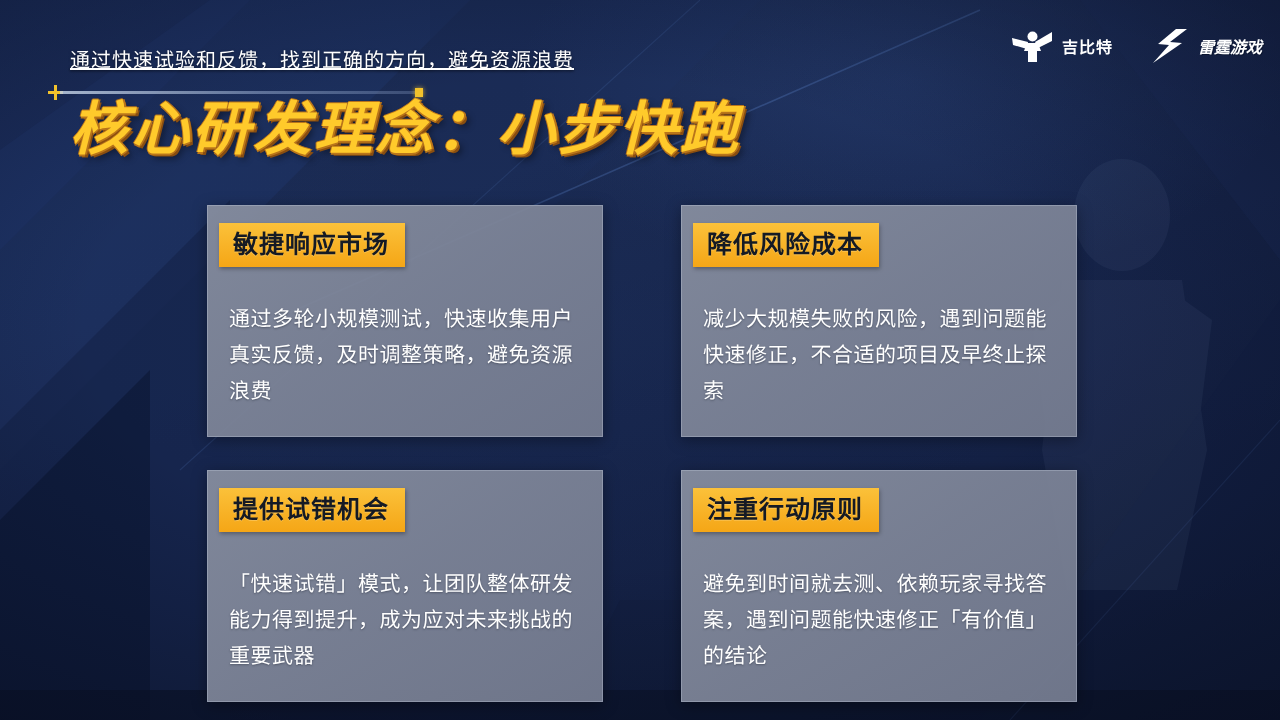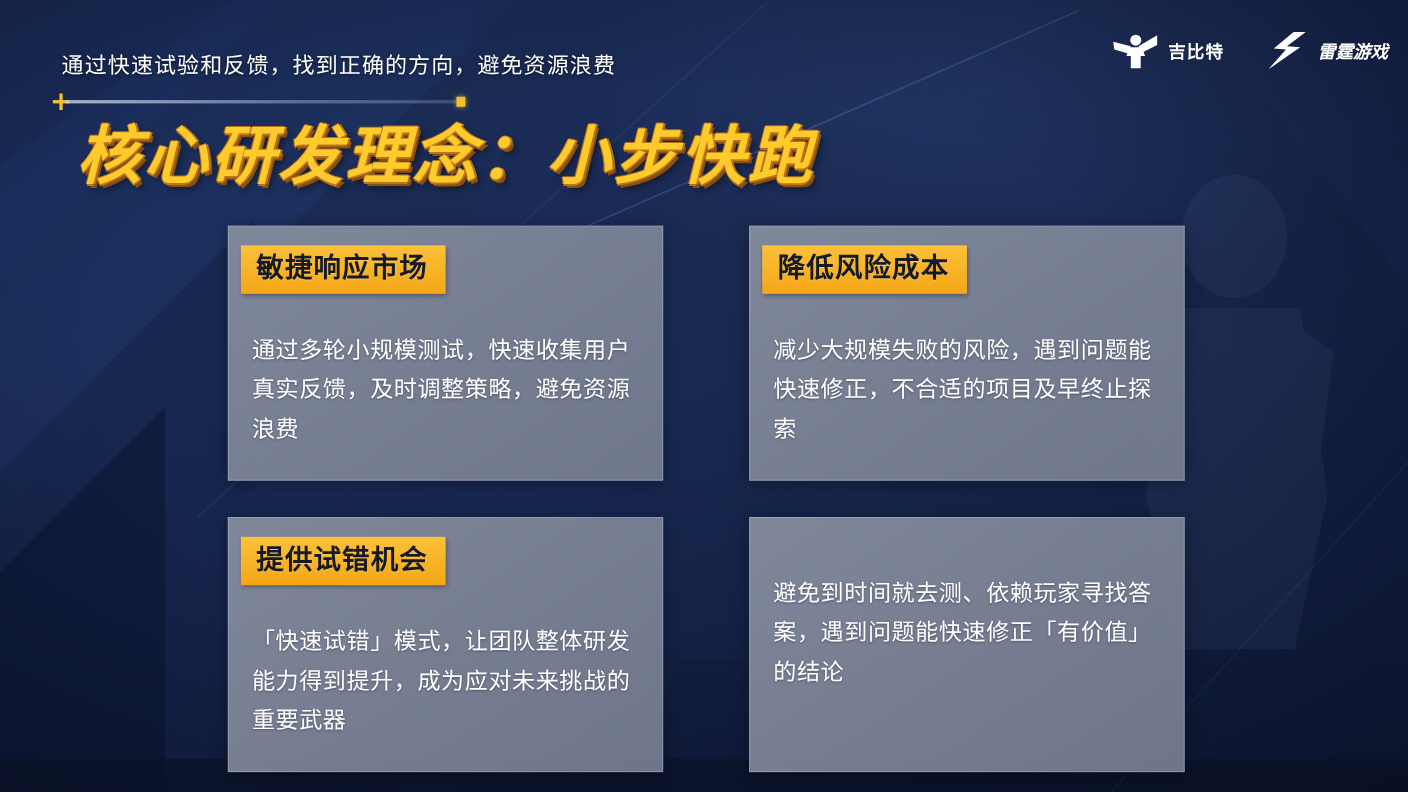--- a/index.html
+++ b/index.html
@@ -82,23 +82,24 @@
     position: absolute;
     left: 48px;
     top: 48px;
     z-index: 5;
   }
   .subtitle {
     color: #ffffff;
     font-size: 20px;
     line-height: 1.2;
     letter-spacing: 1px;
-    margin-left: 8px;
+    margin-left: 22px;
     text-shadow: 0 1px 3px rgba(0,0,0,0.55);
     white-space: nowrap;
+    text-decoration: underline;
   }
   .divider {
     position: relative;
     margin-top: 13px;
     width: 372px;
     height: 14px;
   }
   .divider .rule {
     position: absolute;
     left: 12px; top: 6px;
@@ -119,21 +120,20 @@
   .divider .plus:before { left: 6px; top: 0; width: 3px; height: 15px; }
   .divider .plus:after  { left: 0; top: 6px; width: 15px; height: 3px; }
   .divider .endcap {
     position: absolute;
     right: -3px; top: 3px;
     width: 8px; height: 9px;
     background: #f2c22c;
     box-shadow: 0 0 5px rgba(242,194,44,0.8);
   }
   .main-title {
-    margin-top: 14px;
     margin-left: 22px;
     font-size: 58px;
     font-weight: 700;
     font-style: italic;
     letter-spacing: 3px;
     line-height: 1.05;
     color: #ffca2b;
     white-space: nowrap;
     text-shadow:
       2px 0 0 #b9751a,
@@ -281,17 +281,18 @@
       <div class="card-badge">降低风险成本</div>
       <div class="card-body">减少大规模失败的风险，遇到问题能快速修正，不合适的项目及早终止探索</div>
     </div>
 
     <div class="card">
       <div class="card-badge">提供试错机会</div>
       <div class="card-body">「快速试错」模式，让团队整体研发能力得到提升，成为应对未来挑战的重要武器</div>
     </div>
 
     <div class="card">
+      <div class="card-badge">注重行动原则</div>
       <div class="card-body">避免到时间就去测、依赖玩家寻找答案，遇到问题能快速修正「有价值」的结论</div>
     </div>
 
   </div>
 </div>
 
 </body></html>

